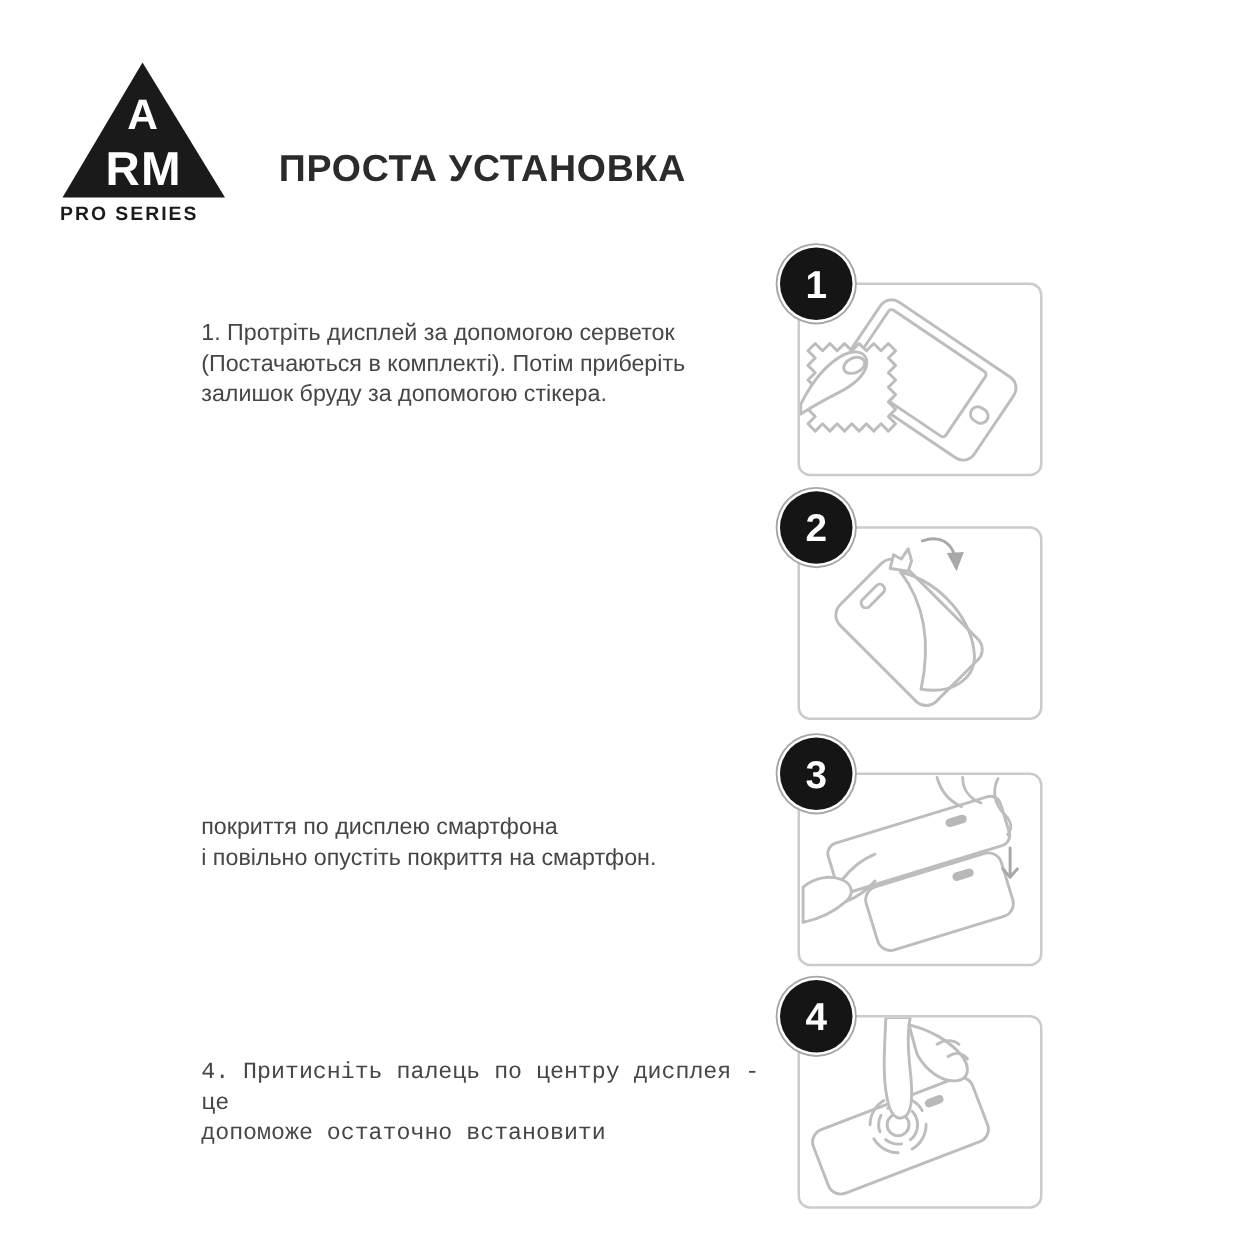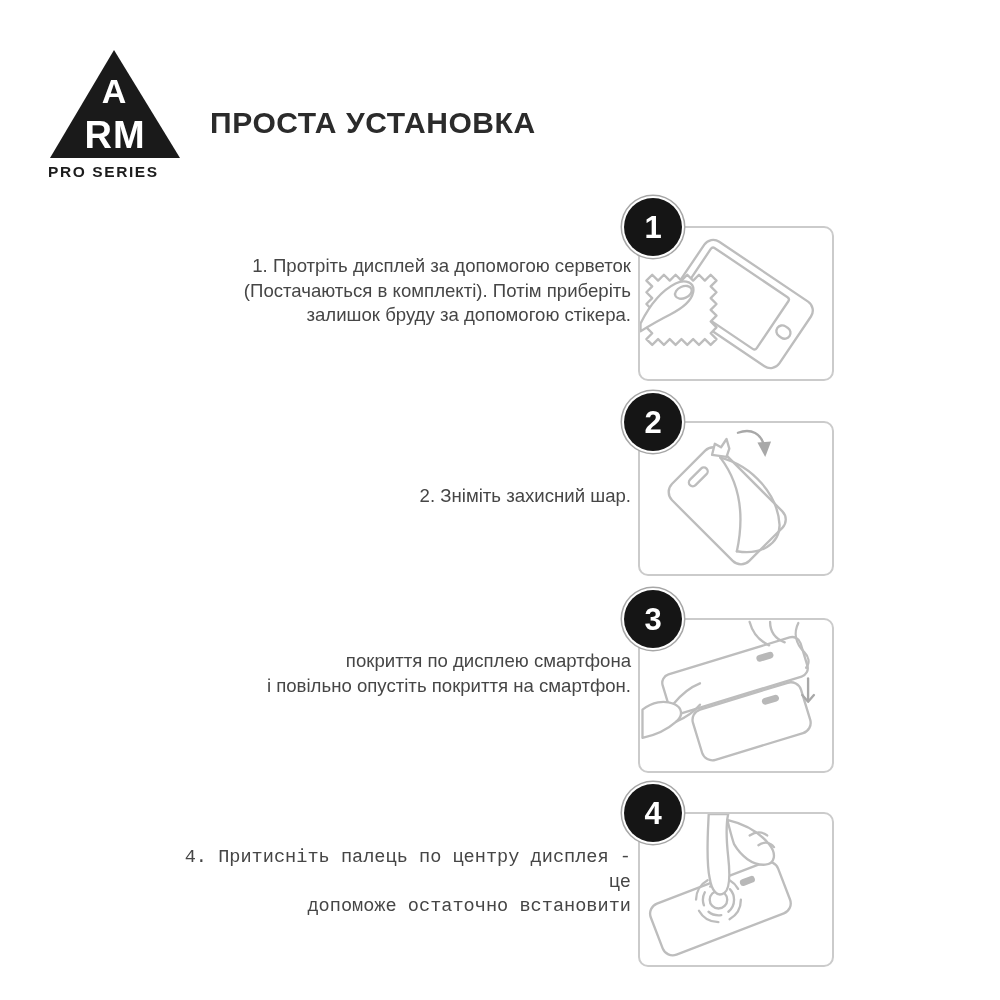--- a/index.html
+++ b/index.html
@@ -9,27 +9,27 @@
   }
   
   .logo{position:absolute;left:48px;top:48px;width:142px;}
   .logo svg{display:block;}
   .logo-sub{
     margin-top:3px;text-align:left;font-weight:bold;font-size:15.5px;
     letter-spacing:1.6px;color:#1b1b1b;white-space:nowrap;
   }
   
   .title{
-    position:absolute;left:210px;top:106px;margin:0;
+    position:absolute;left:210px;top:106px;margin:13px;
     font-size:30px;font-weight:bold;letter-spacing:0.6px;color:#2b2b2b;white-space:nowrap;
   }
   
   .step-text{
     position:absolute;left:161px;width:470px;
-    font-size:18.6px;line-height:24.7px;color:#464646;text-align:right;
+    font-size:18.6px;line-height:24.7px;color:#464646;
   }
   
   .fig-box{
     position:absolute;left:638px;width:196px;height:155px;
     border:2px solid #cbcbcb;border-radius:10px;box-sizing:border-box;background:#ffffff;
   }
   .fig-box svg{display:block;width:100%;height:100%;}
   
   .badge{
     position:absolute;left:624px;width:58px;height:58px;border-radius:50%;
@@ -77,23 +77,20 @@
         L66,114 L60,120 L54,114 L48,120 L42,114 L36,120 L30,114 L24,120 L18,114 L12,120 L6,114
         L12,108 L6,102 L12,96 L6,90 L12,84 L6,78 L12,72 L6,66 L12,60 Z"></path>
       <path class="ln wh" d="M0,98 C10,78 22,64 36,57 C46,52 56,56 54,66 C52,76 42,83 30,89 C18,95 8,101 0,106 Z"></path>
       <ellipse class="ln wh" cx="44" cy="66" rx="9" ry="6" transform="rotate(-24 44 66)"></ellipse>
     </svg>
   </div>
   <div class="badge" style="top:198px;">
     <span>1</span>
   </div>
 
-  <div class="step-text" style="top:484px;">
-    <div>2. Зніміть захисний шар.</div>
-  </div>
   <div class="fig-box" style="top:421px;">
     <svg viewBox="0 0 196 155">
       <g transform="translate(89,85) rotate(-45)">
         <rect class="ln" x="-36" y="-56" width="72" height="112" rx="12"></rect>
         <rect class="ln" x="-12" y="-46" width="24" height="8" rx="4"></rect>
         <path class="ln" d="M30,-40 C26,-10 8,18 -26,40"></path>
         <path class="ln" d="M30,-40 C48,-10 44,30 24,52 C10,66 -12,60 -26,40"></path>
         <path class="ln wh" d="M26,-48 l10,-6 2,7 10,-2 -5,9 -8,4 Z"></path>
       </g>
       <path class="ln ar" d="M100,10 C114,5 124,11 127,24"></path>

